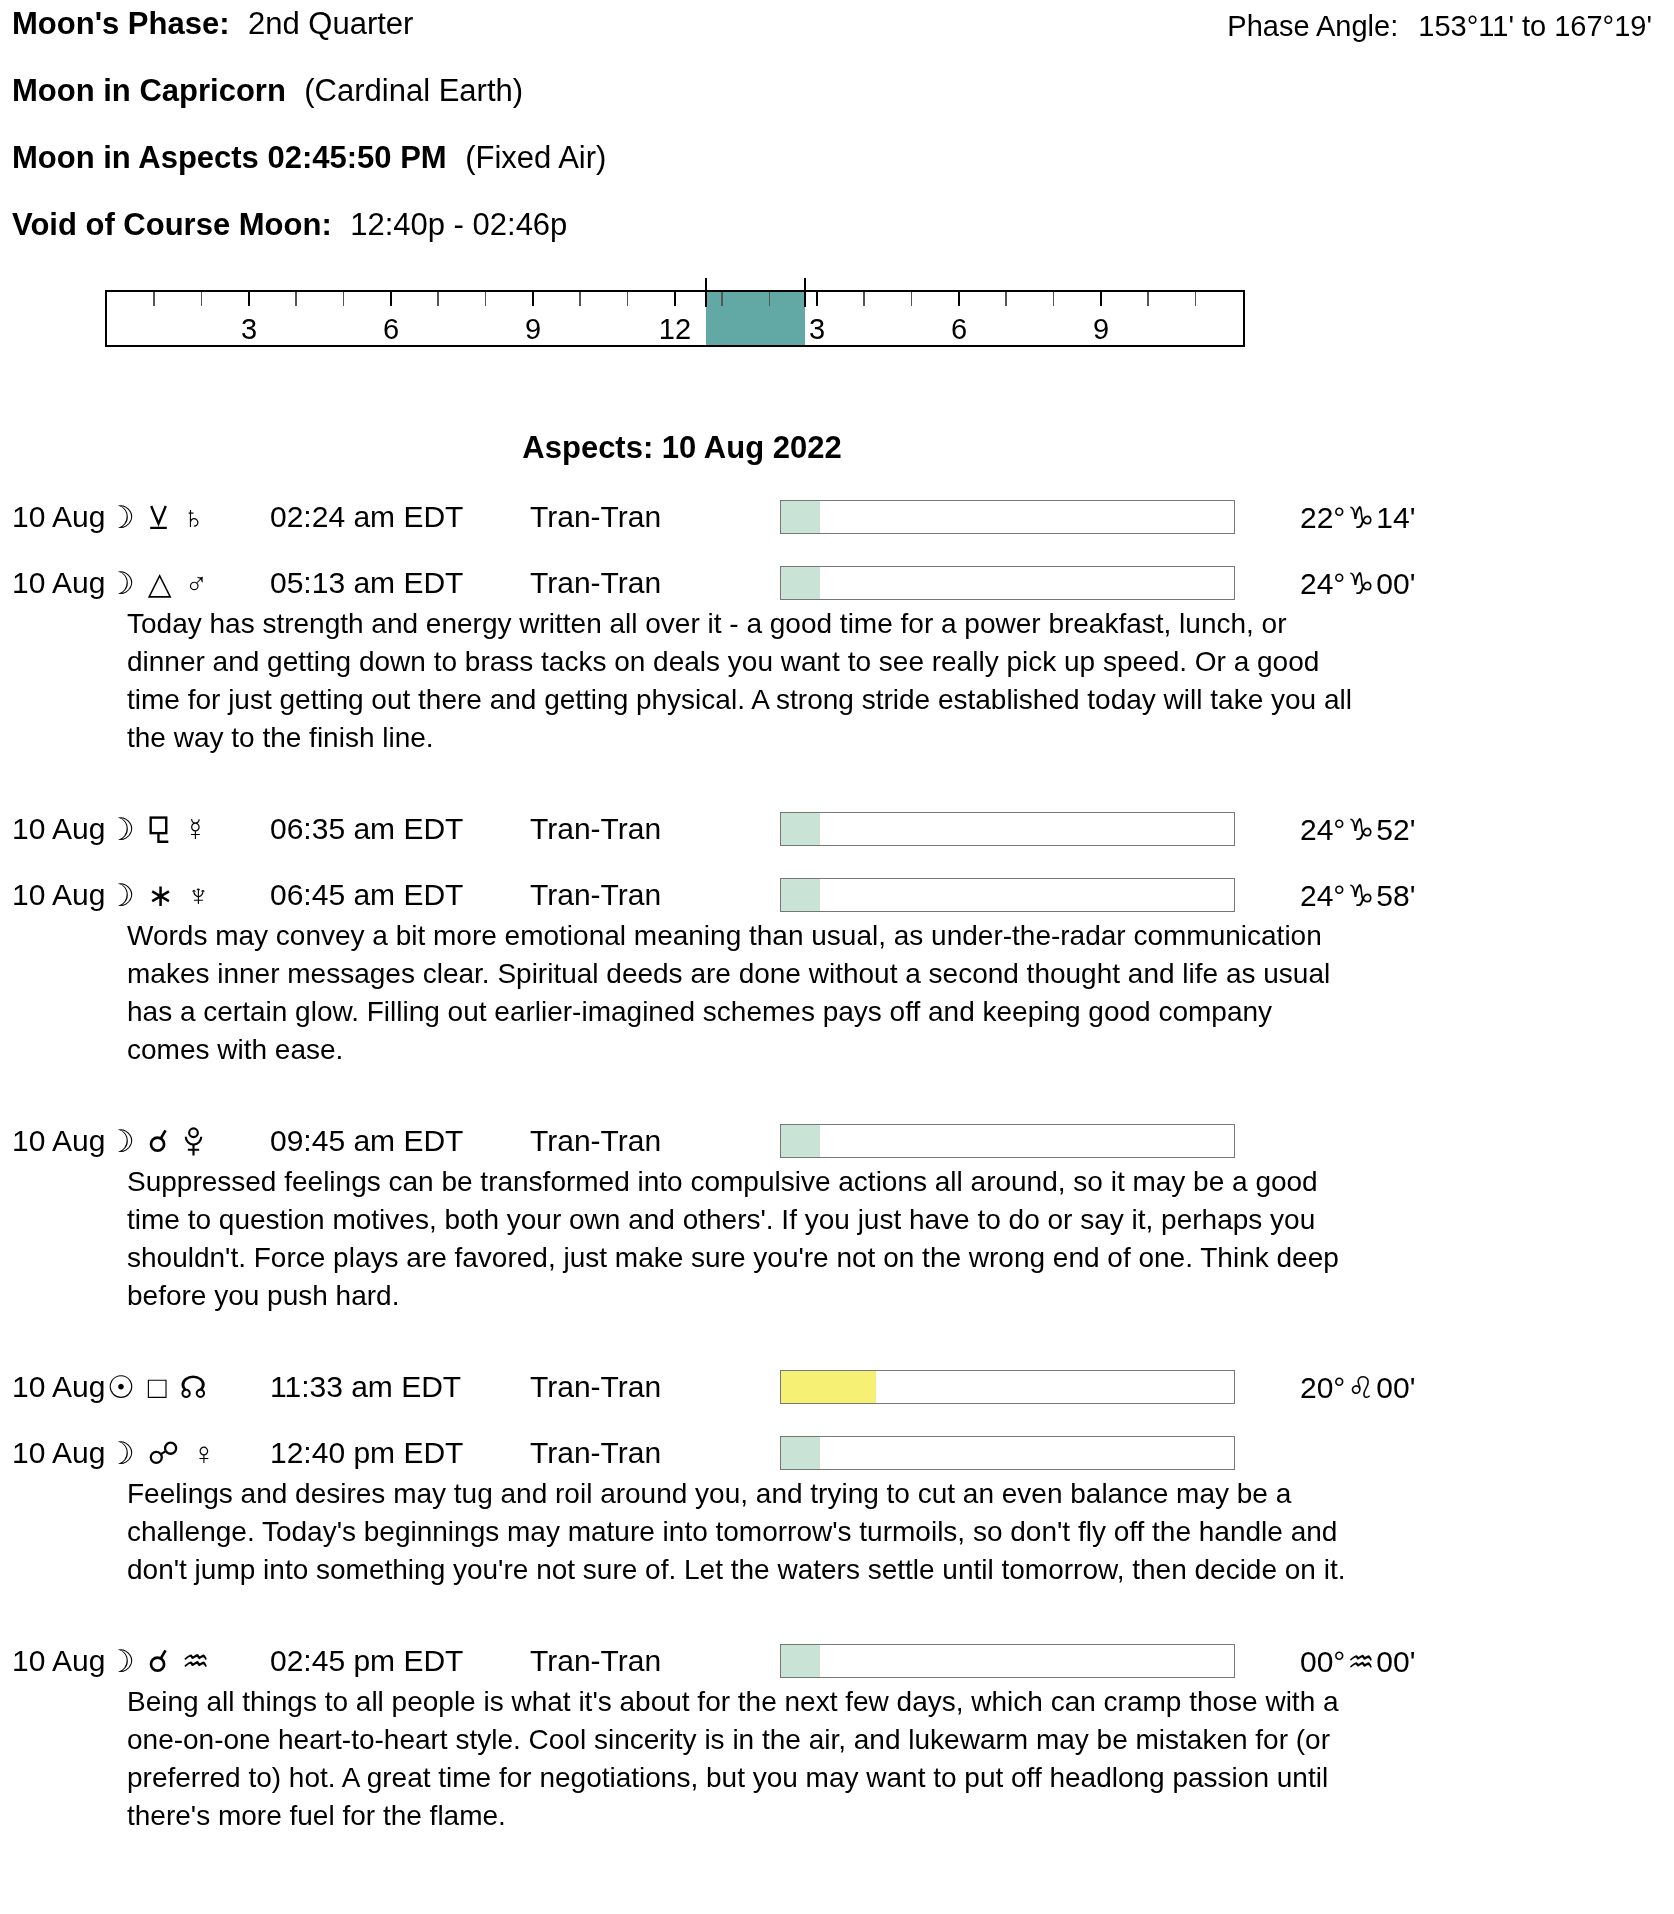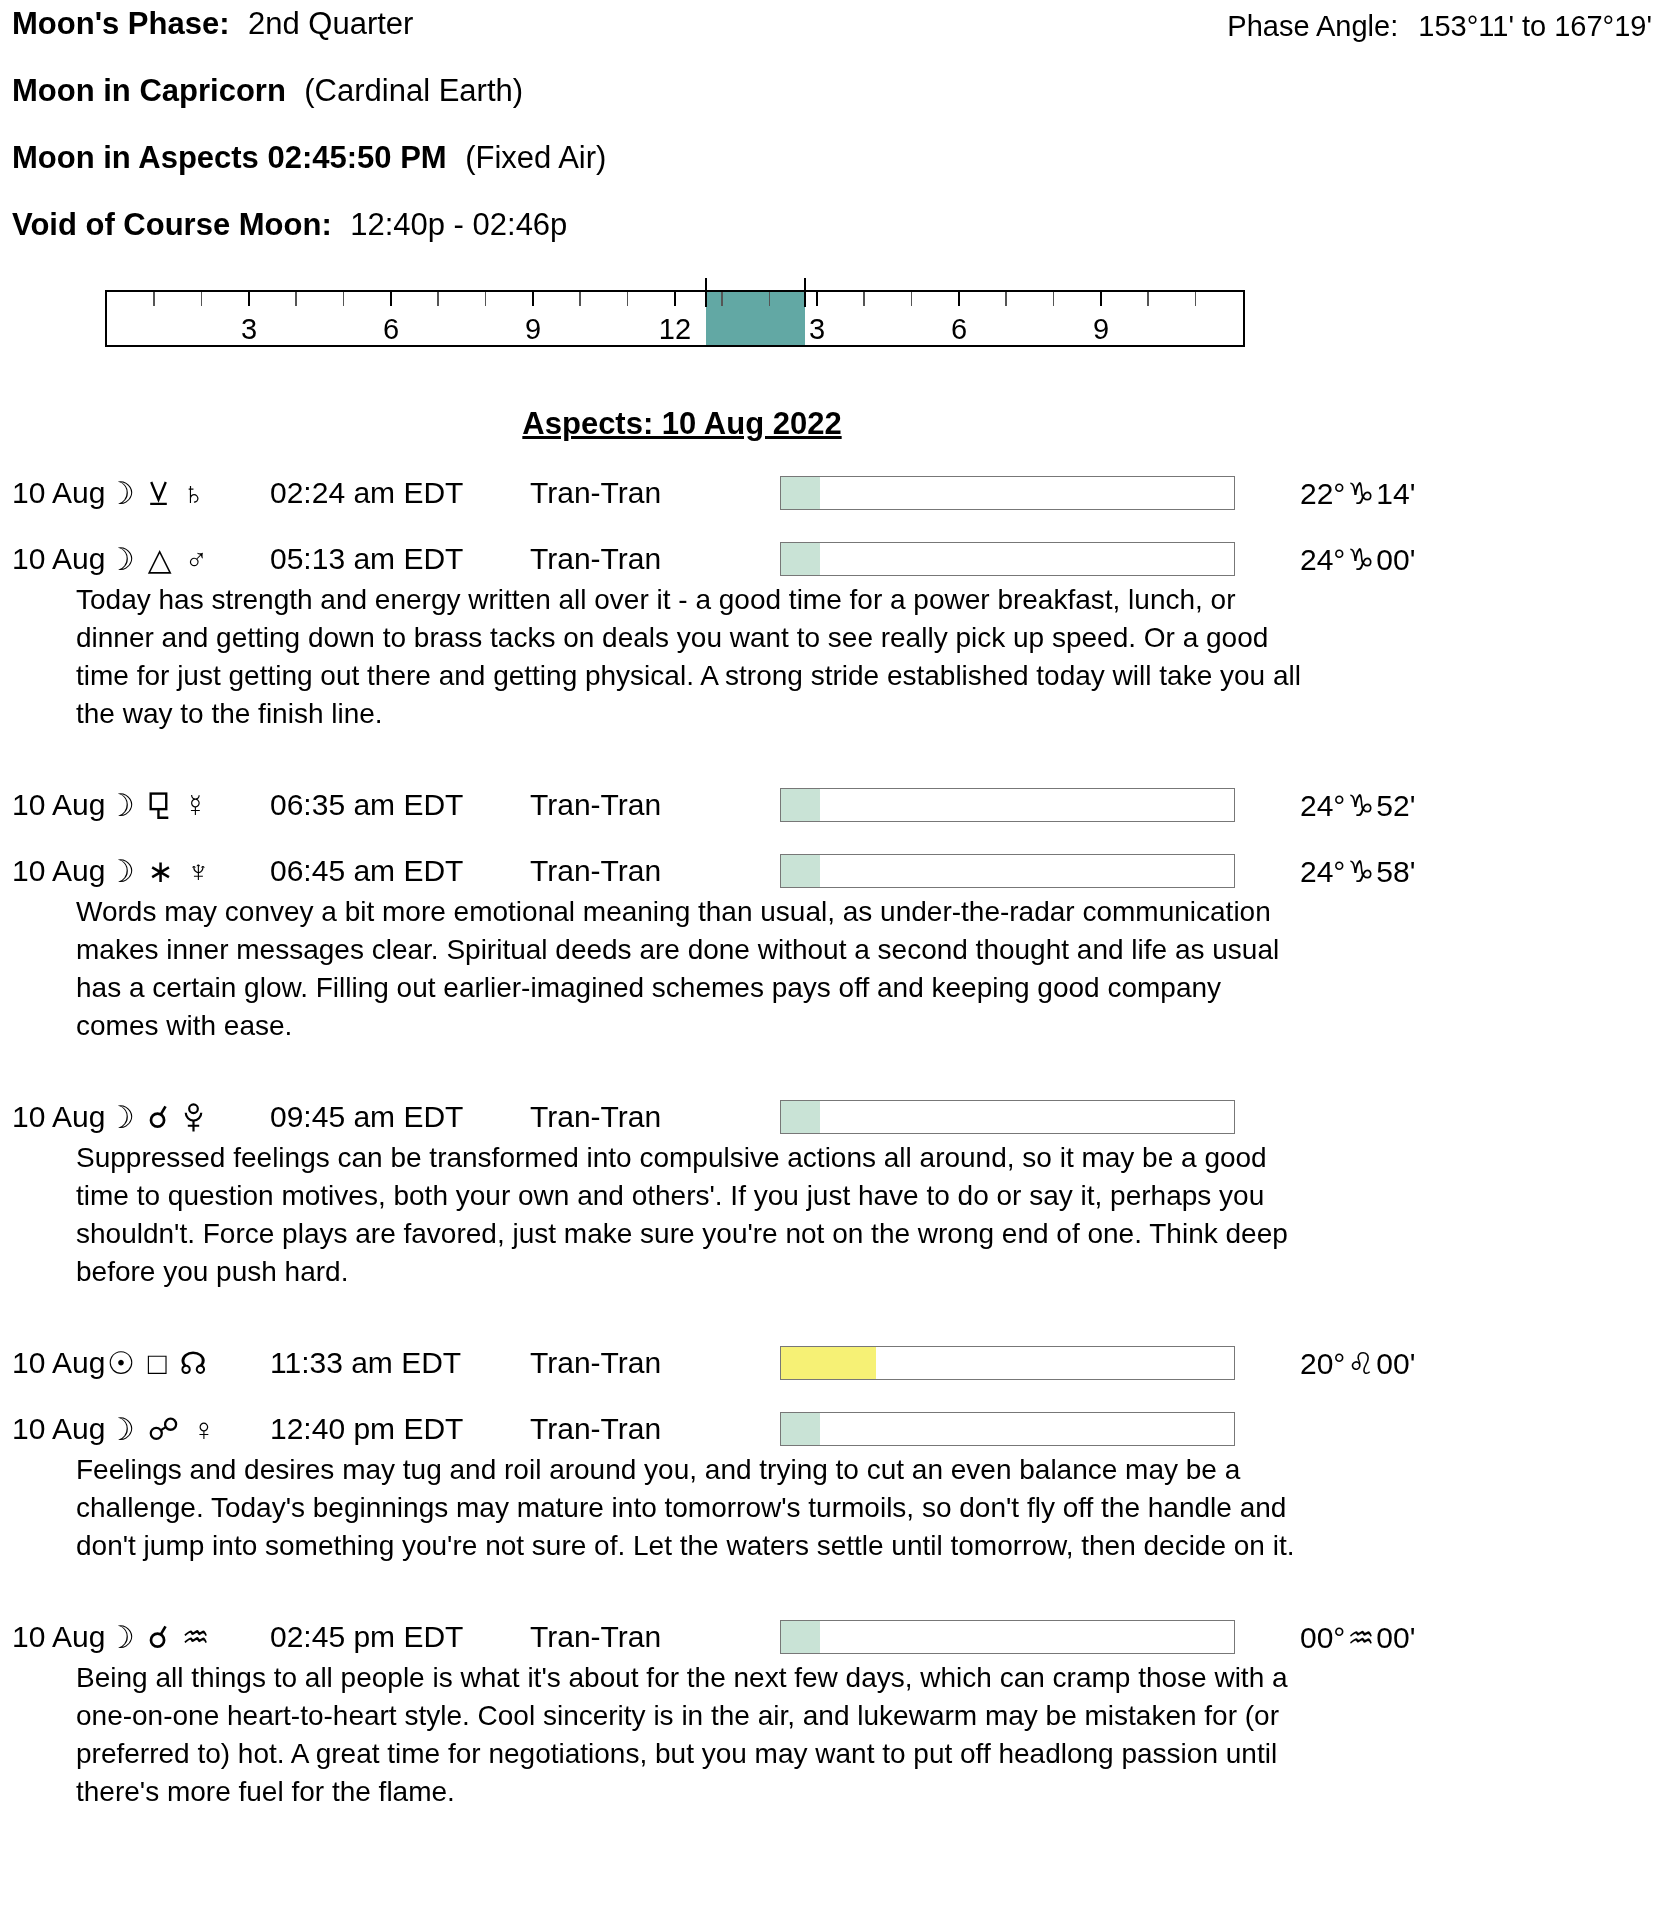--- a/index.html
+++ b/index.html
@@ -33,41 +33,41 @@
     font-size:29px; line-height:30px;
   }
   .ruler .voc-highlight { position:absolute; top:0; bottom:0; }
   .ruler .voc-marker {
     position:absolute; top:-14px; width:2px; height:29px; background:#000;
   }
   
   .aspects-heading {
     width:1340px; text-align:center;
     font-size:31px; font-weight:bold;
-    margin-top:60px; margin-bottom:34px; height:34px; line-height:34px;text-decoration:underline;
+    margin-top:84px; margin-bottom:34px; height:34px; line-height:34px;
   }
   .aspect-block { margin-bottom:30px; }
   .aspect-block.has-desc { margin-bottom:54px; }
   .aspect-line {
     display:grid;
     grid-template-columns:95px 163px 260px 250px 455px 1fr;
     align-items:center; height:36px;
     font-size:30px; white-space:nowrap;
   }
   .c-glyphs { display:flex; align-items:center; gap:13px; font-size:31px; line-height:31px; }
   .c-glyphs .glyph { display:inline-flex; align-items:center; }
   .c-bar {
     position:relative; height:34px; border:1.5px solid #777;
     background:#fff; align-self:center;
   }
   .c-bar .fill { position:absolute; left:0; top:0; bottom:0; }
   .c-deg { padding-left:65px; }
   .c-deg .sign-glyph { margin:0 2px; }
   .desc {
-    margin-left:64px; width:1230px;
+    margin-left:115px; width:1230px;
     font-size:28px; line-height:38px; margin-top:4px;
   }
 </style>
 </head>
 <body>
 
 <div class="hline">
   <span class="lbl">Moon's Phase:</span>
   <span class="val">2nd Quarter</span>
 </div>

